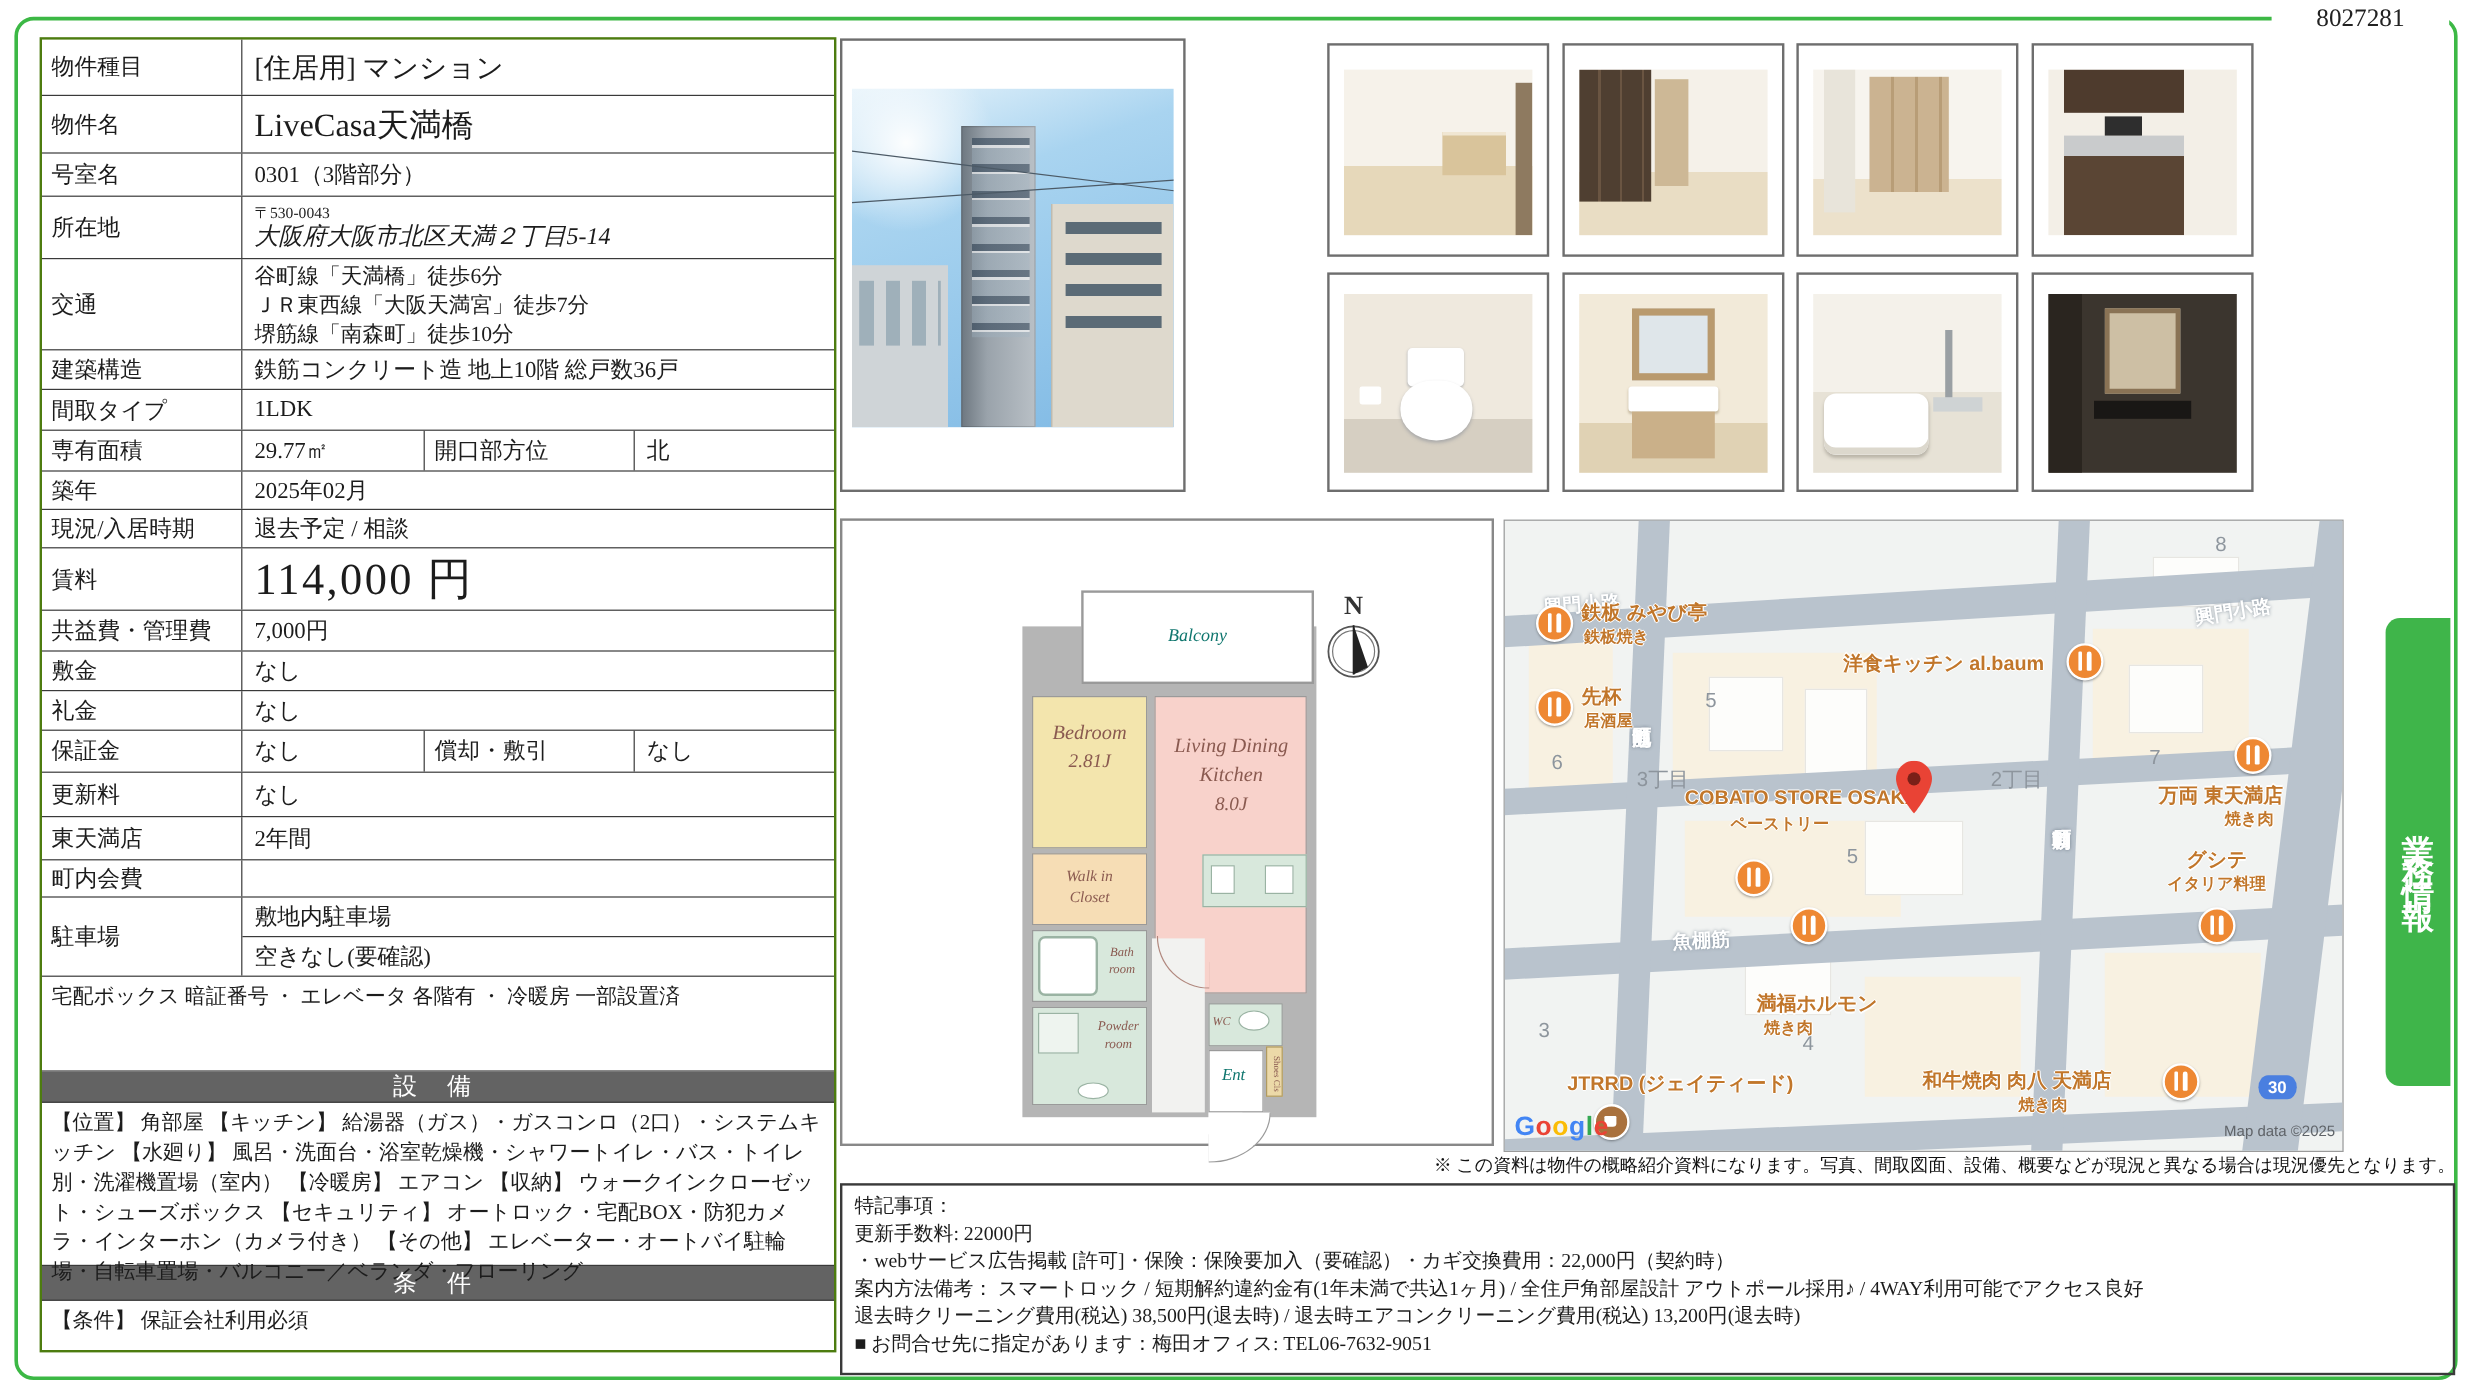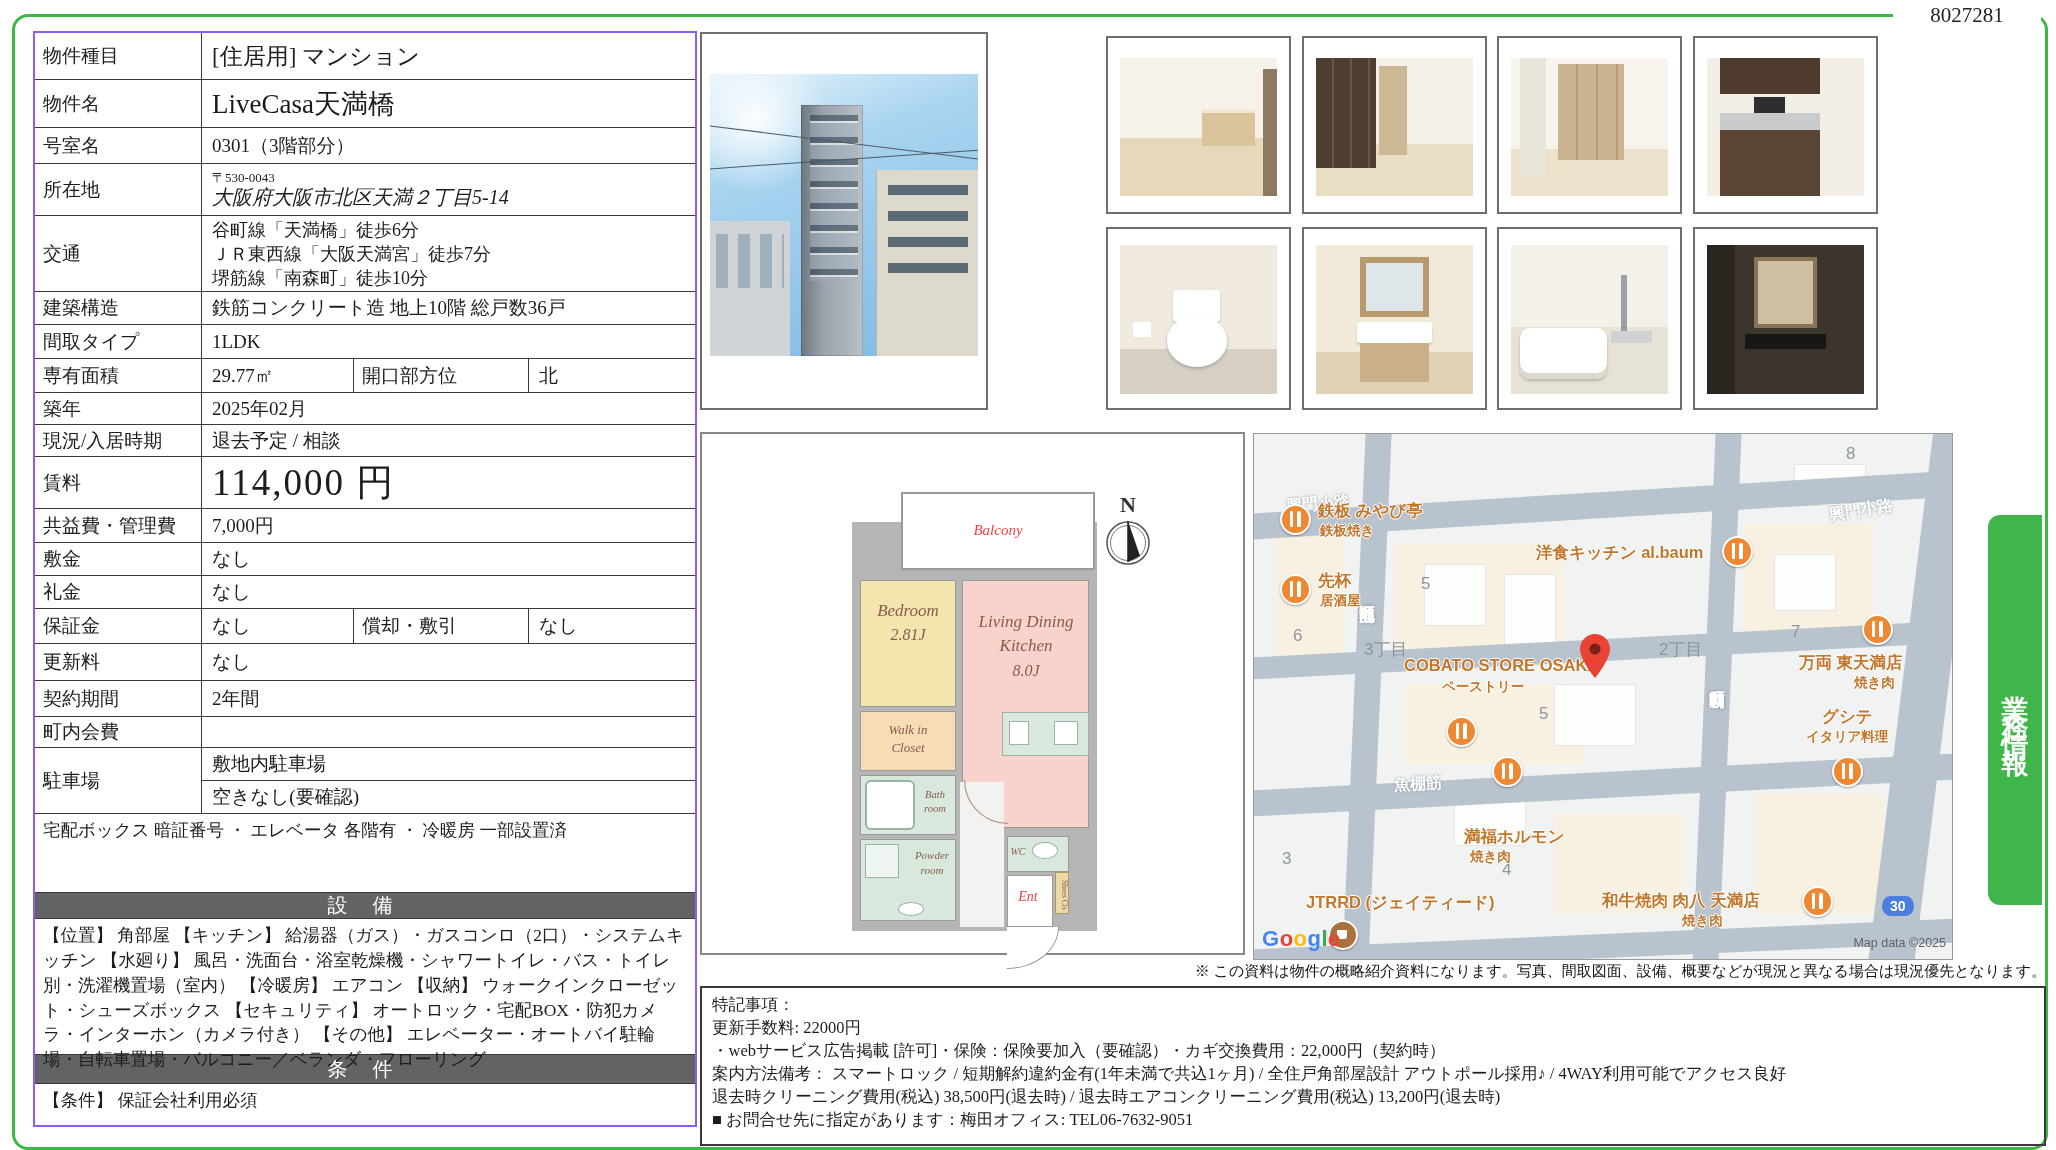--- a/index.html
+++ b/index.html
@@ -12,21 +12,21 @@
          border:3px solid #3cb845;border-radius:16px;pointer-events:none;}
   .docnum-wrap{position:absolute;left:1893px;top:0;width:148px;height:30px;background:#fff;
                display:flex;align-items:center;justify-content:center;}
   .docnum-wrap span{font-size:21px;color:#222;}
   .biztab{position:absolute;left:1988px;top:515px;width:54px;height:390px;background:#3fb54a;
           border-radius:12px 0 0 12px;display:flex;align-items:center;justify-content:center;z-index:5;}
   .biztab span{writing-mode:vertical-rl;color:#fff;font-size:27px;letter-spacing:18px;
                font-family:"Liberation Sans","DejaVu Sans",sans-serif;font-weight:bold;}
 
   
-  .ptable{position:absolute;left:33px;top:31px;width:660px;border:2px solid #8b5cf6;background:#fff;font-size:19px;}
+  .ptable{position:absolute;left:33px;top:31px;width:660px;border:2px solid #4d7c0f;background:#fff;font-size:19px;}
   .trow{display:flex;border-bottom:1px solid #3a3a3a;box-sizing:border-box;}
   .tl{width:167px;border-right:1px solid #3a3a3a;display:flex;align-items:center;padding-left:8px;box-sizing:border-box;}
   .tv{flex:1;display:flex;align-items:center;padding-left:10px;box-sizing:border-box;}
   .tv2{width:152px;border-right:1px solid #3a3a3a;display:flex;align-items:center;padding-left:10px;box-sizing:border-box;}
   .tl2{width:175px;border-right:1px solid #3a3a3a;display:flex;align-items:center;padding-left:8px;box-sizing:border-box;}
   .tvcol{flex:1;display:flex;flex-direction:column;justify-content:center;padding-left:10px;box-sizing:border-box;}
   .postal{font-size:13px;line-height:15px;}
   .addr{font-size:20px;line-height:24px;font-style:italic;}
   .tline{font-size:18px;line-height:24px;}
   .vbig{font-size:27px;}
@@ -39,21 +39,21 @@
   .secbox{padding:4px 8px;font-size:17.5px;line-height:1.42;border-bottom:1px solid #3a3a3a;box-sizing:border-box;}
 
   
   .photo{position:absolute;background:#fff;border:2px solid #6e6e6e;box-sizing:border-box;overflow:hidden;}
   .ph-in{position:absolute;overflow:hidden;}
 
   
   .fp{position:absolute;left:700px;top:432px;width:545px;height:523px;border:2px solid #888;background:#fff;box-sizing:border-box;}
   .fp .room{position:absolute;border:1px solid #9a9a9a;box-sizing:border-box;}
   .fp .lbl{position:absolute;font-style:italic;color:#8a5a50;text-align:center;white-space:nowrap;transform:translateX(-50%);}
-  .fp .lblg{color:#ef4444;}
+  .fp .lblg{color:#0f766e;}
 
   
   .map{position:absolute;left:1253px;top:433px;width:700px;height:527px;border:1px solid #9a9a9a;
        background:#f1f3f2;overflow:hidden;box-sizing:border-box;
        font-family:"Liberation Sans","DejaVu Sans",sans-serif;}
   .blk{position:absolute;background:#f8f1e1;}
   .bld{position:absolute;background:#fdfdfb;border:1px solid #e7e6e2;}
   .road{position:absolute;background:#b9c3cd;}
   .stname{position:absolute;color:#fff;font-size:16px;font-weight:bold;text-shadow:0 0 3px #8a95a0;white-space:nowrap;}
   .stvert{writing-mode:vertical-rl;}
@@ -158,21 +158,21 @@
     <div class="tl">保証金</div>
     <div class="tv2">なし</div>
     <div class="tl2">償却・敷引</div>
     <div class="tv">なし</div>
   </div>
   <div class="trow" style="height:37px">
     <div class="tl">更新料</div>
     <div class="tv">なし</div>
   </div>
   <div class="trow" style="height:36px">
-    <div class="tl">契約期間</div>
+    <div class="tl">東天満店</div>
     <div class="tv">2年間</div>
   </div>
   <div class="trow" style="height:31px">
     <div class="tl">町内会費</div>
     <div class="tv"></div>
   </div>
   <div class="trow" style="height:66px">
     <div class="tl">駐車場</div>
     <div class="pvcol">
       <div class="pvrow first">敷地内駐車場</div>

